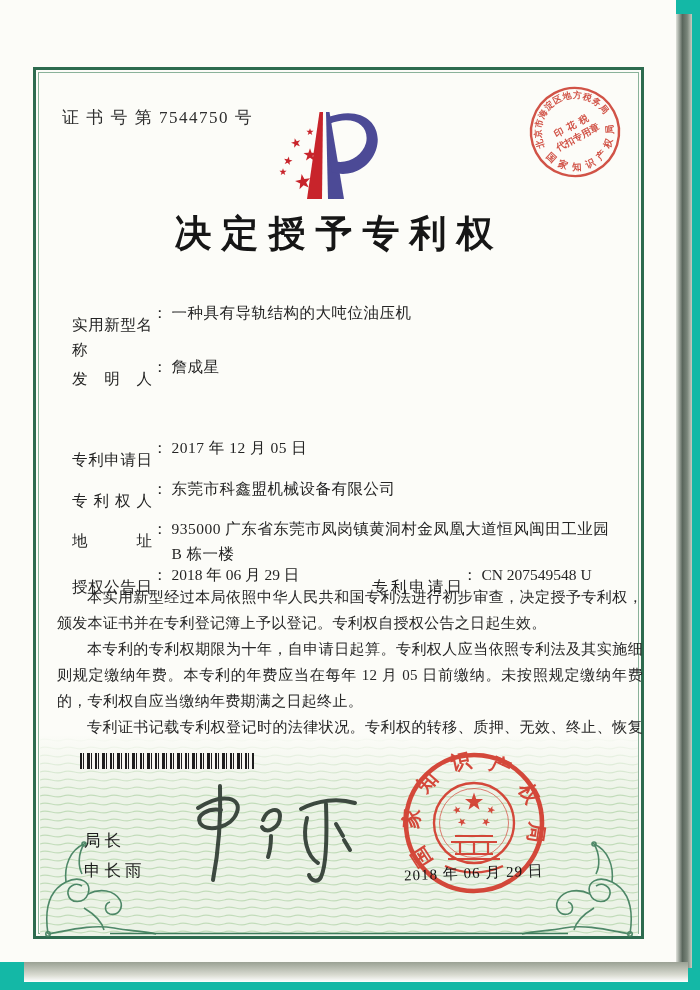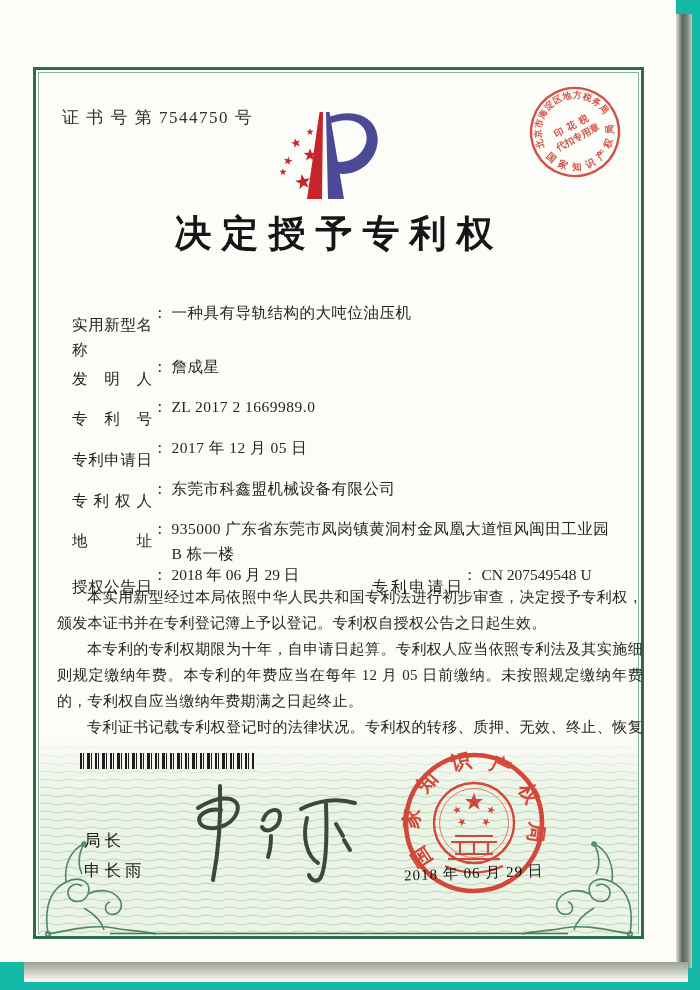--- a/index.html
+++ b/index.html
@@ -87,24 +87,20 @@
     <div class="title">决定授予专利权</div>
 
     <div class="f-row" style="top:300px">
       <span class="f-label">实用新型名称</span><span class="f-colon">：</span>
       <span class="f-value">一种具有导轨结构的大吨位油压机</span>
     </div>
     <div class="f-row" style="top:354px">
       <span class="f-label">发明人</span><span class="f-colon">：</span>
       <span class="f-value">詹成星</span>
     </div>
-    <div class="f-row" style="top:394px">
-      <span class="f-label">专利号</span><span class="f-colon">：</span>
-      <span class="f-value">ZL 2017 2 1669989.0</span>
-    </div>
     <div class="f-row" style="top:435px">
       <span class="f-label">专利申请日</span><span class="f-colon">：</span>
       <span class="f-value">2017 年 12 月 05 日</span>
     </div>
     <div class="f-row" style="top:476px">
       <span class="f-label">专利权人</span><span class="f-colon">：</span>
       <span class="f-value">东莞市科鑫盟机械设备有限公司</span>
     </div>
     <div class="f-row" style="top:516px">
       <span class="f-label">地址</span><span class="f-colon">：</span>

